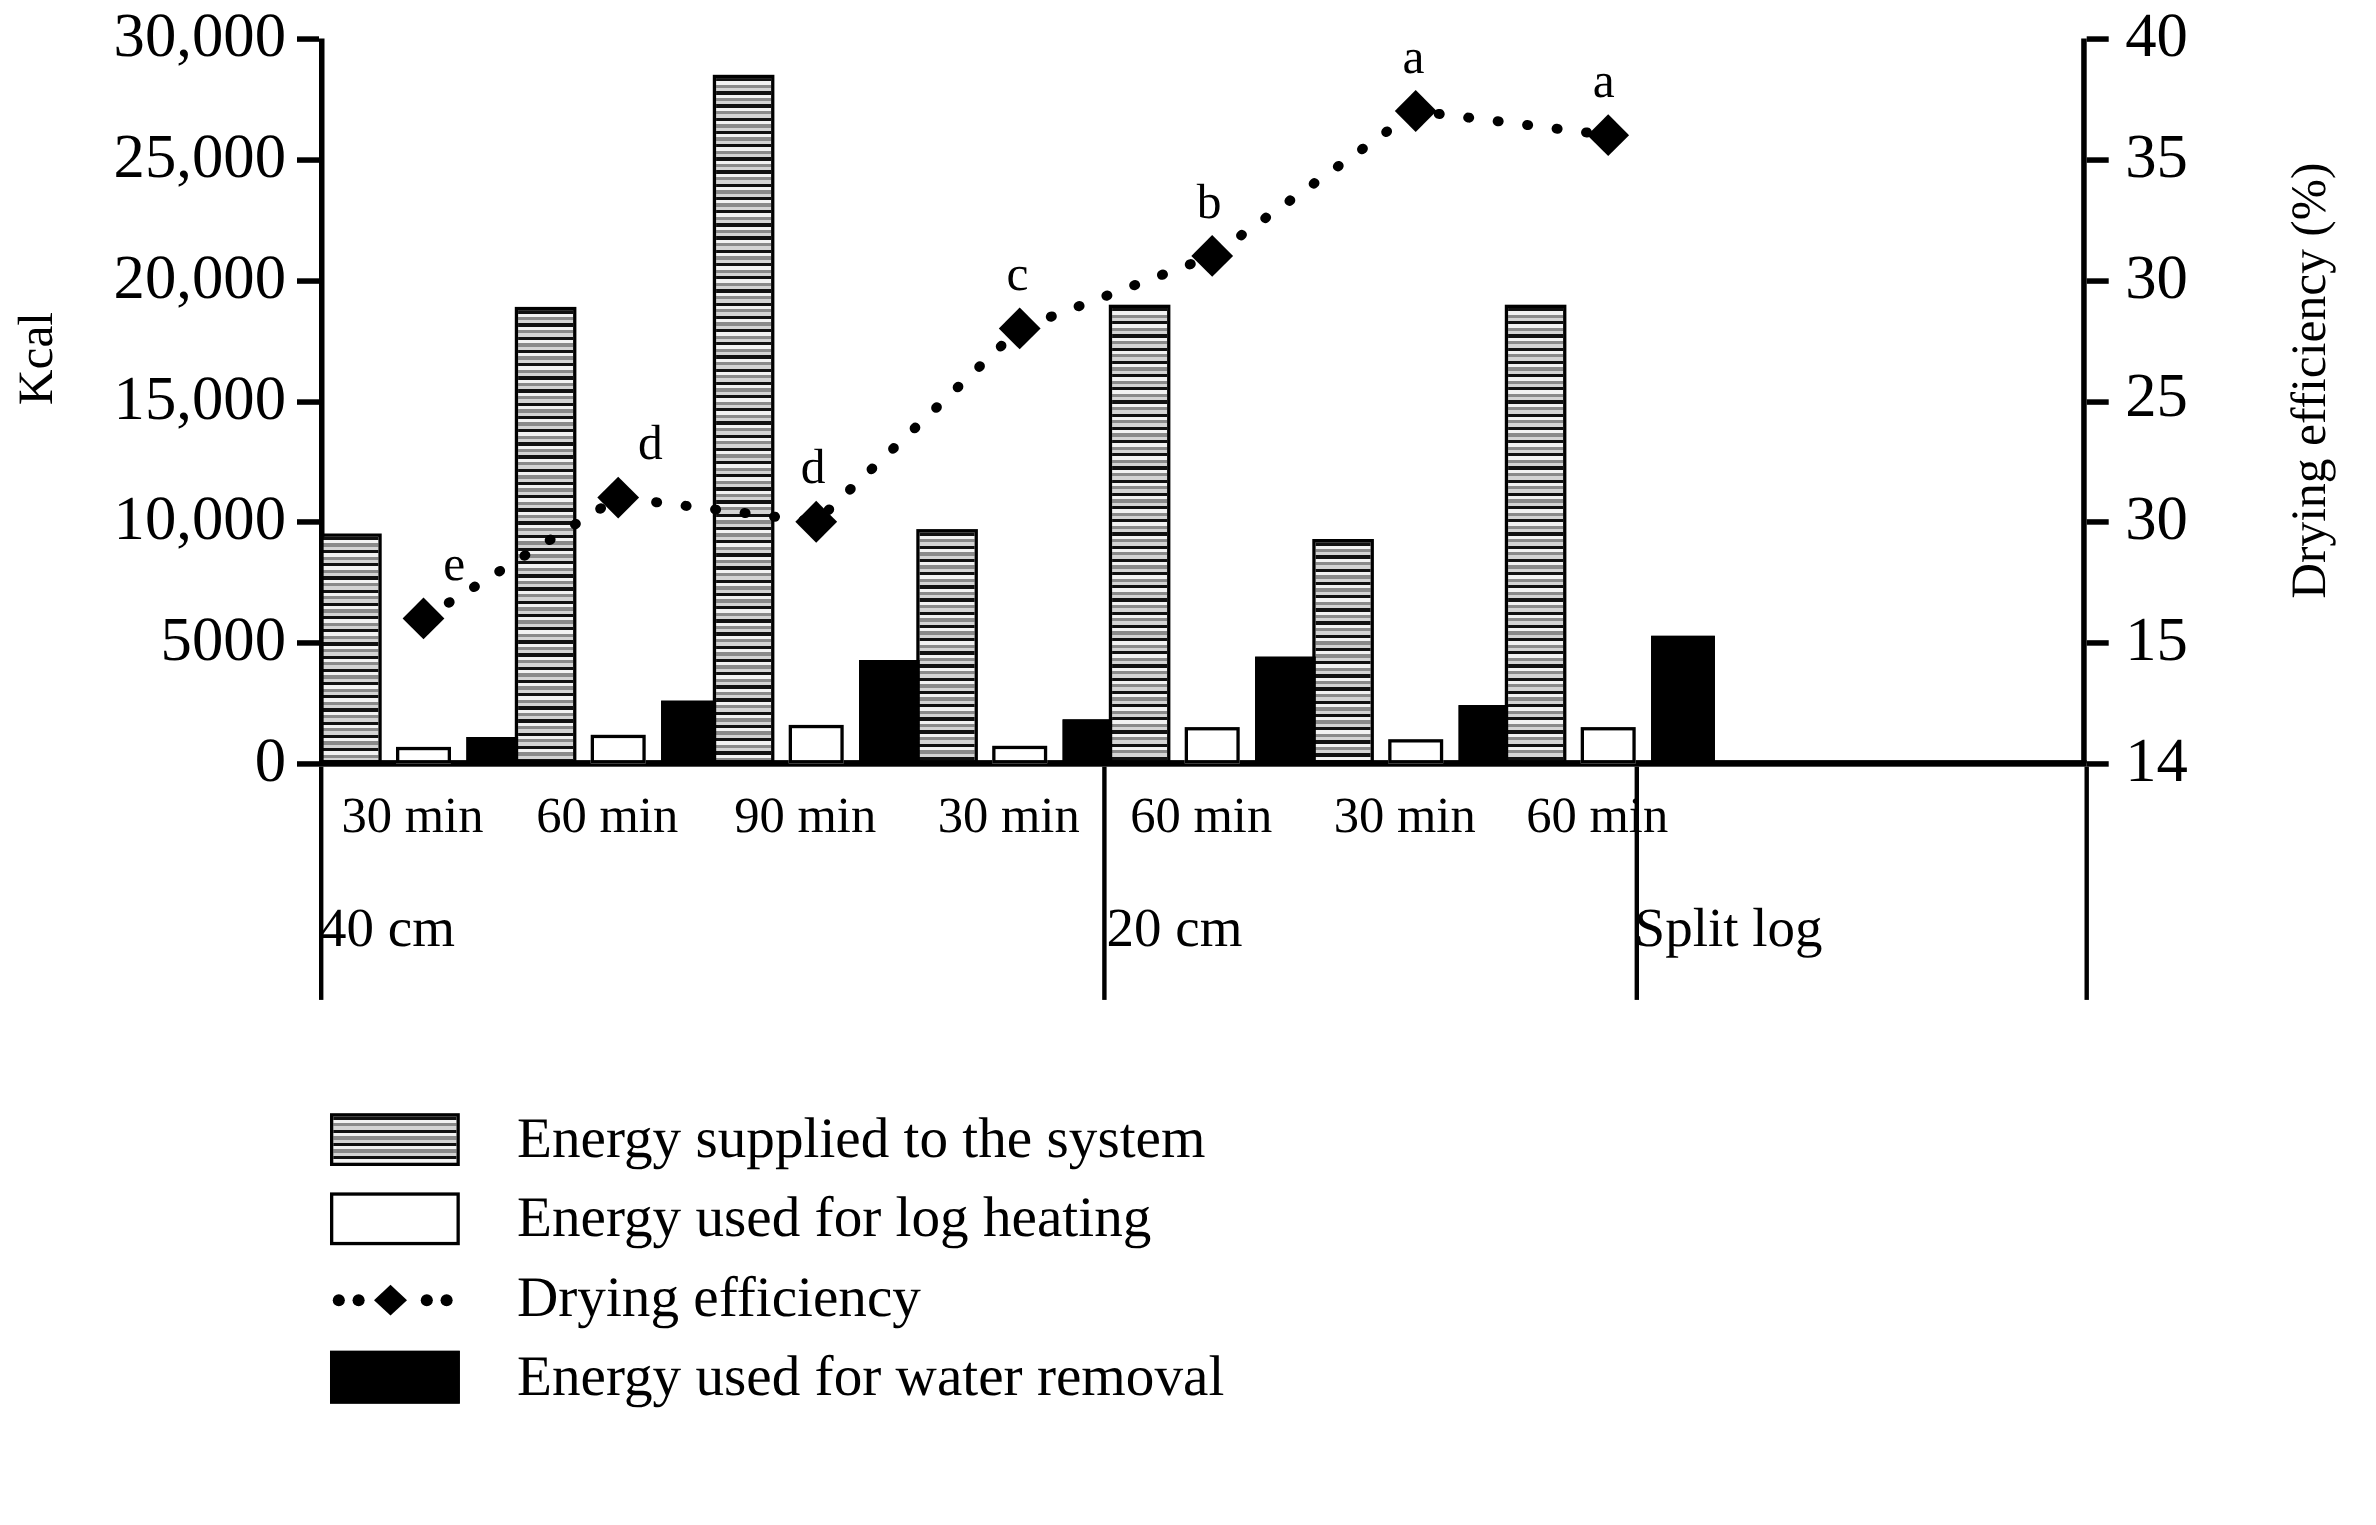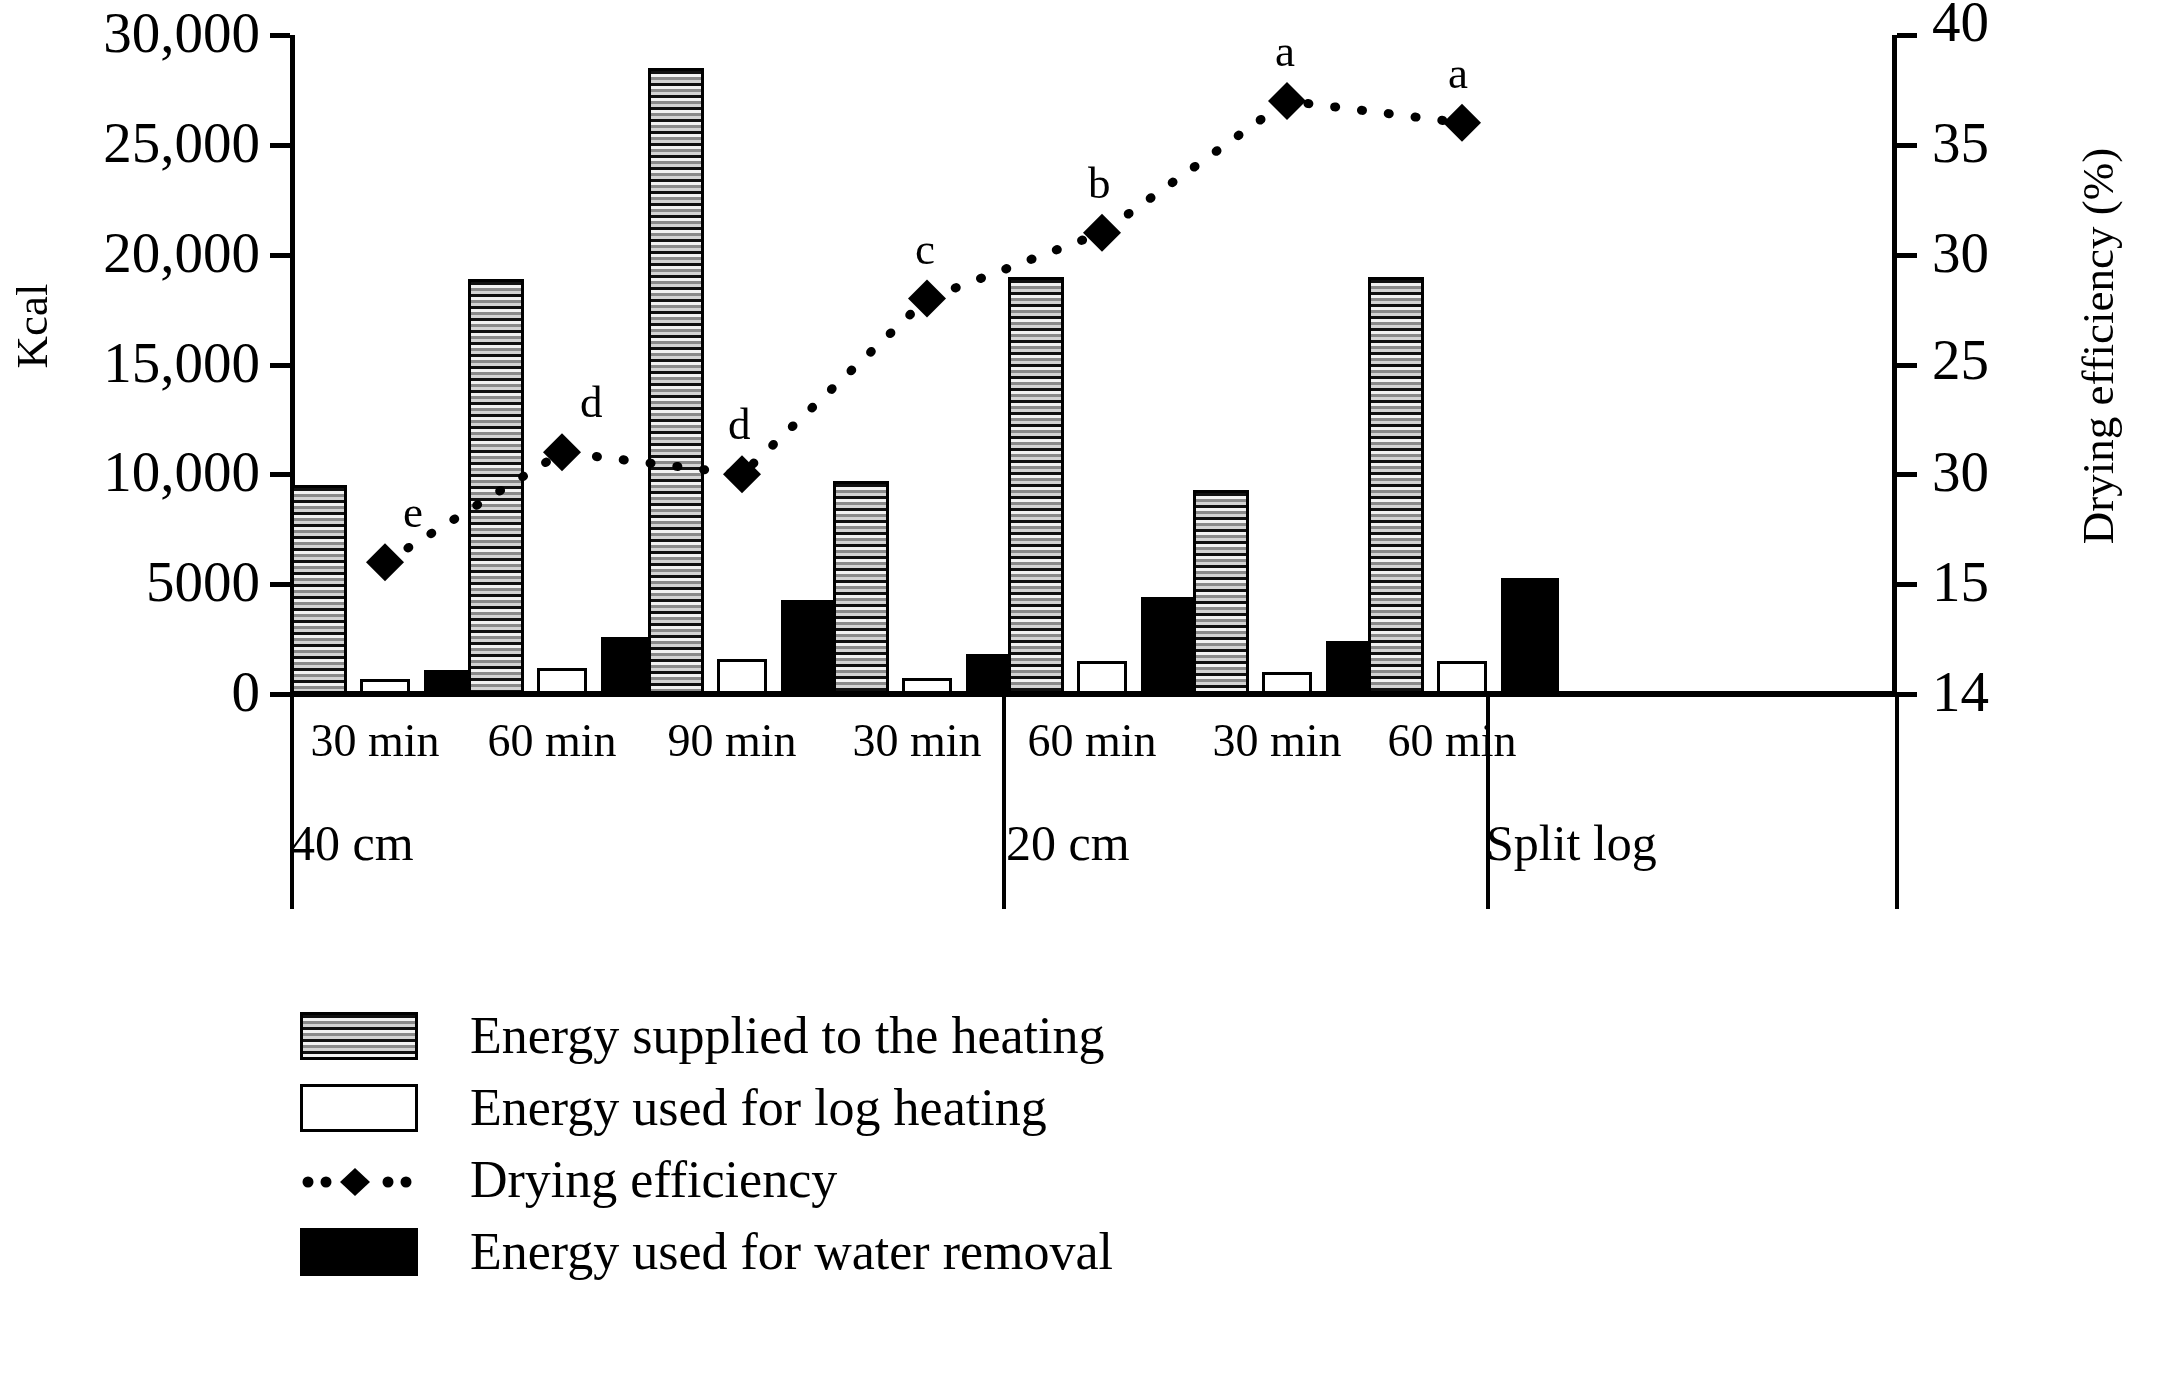--- a/index.html
+++ b/index.html
@@ -97,21 +97,21 @@
       <div class="tick-label right" style="top: 560.167px;">15</div>
       <div class="tick tick-r" style="top: 472.333px;"></div>
       <div class="tick-label right" style="top: 450.333px;">30</div>
       <div class="tick tick-r" style="top: 362.5px;"></div>
       <div class="tick-label right" style="top: 338px;">25</div>
       <div class="tick tick-r" style="top: 252.667px;"></div>
       <div class="tick-label right" style="top: 230.667px;">30</div>
       <div class="tick tick-r" style="top: 142.833px;"></div>
       <div class="tick-label right" style="top: 120.833px;">35</div>
       <div class="tick tick-r" style="top: 33px;"></div>
-      <div class="tick-label right" style="top: 0;">40</div>
+      <div class="tick-label right" style="top: 11px;">40</div>
     </div>
 
   <div class="plot-area">
     <div id="bars">
         <div class="bar hatch" style="left: -1px; width: 56px; height: 208.683px;"></div>
         <div class="bar open" style="left: 68px; width: 50px; height: 15.3767px;"></div>
         <div class="bar solid" style="left: 132px; width: 58px; height: 24.1633px;"></div>
         <div class="bar hatch" style="left: 176px; width: 56px; height: 415.17px;"></div>
         <div class="bar open" style="left: 245px; width: 50px; height: 26.36px;"></div>
         <div class="bar solid" style="left: 309px; width: 58px; height: 57.1133px;"></div>
@@ -167,21 +167,21 @@
       <div class="cat-label" style="left: 1167px; top: 718px; width: 220px;">30 min</div>
       <div class="cat-label" style="left: 1342px; top: 718px; width: 220px;">60 min</div>
       <div class="grp-label" style="left: 290px; width: 712px; top: 818px;">40 cm</div>
       <div class="grp-label" style="left: 1006px; width: 476px; top: 818px;">20 cm</div>
       <div class="grp-label" style="left: 1486px; width: 411px; top: 818px;">Split log</div>
     </div>
 
   <div id="legend">
       <div class="legend-row">
         <div class="swatch hatch"></div>
-        <div class="legend-text">Energy supplied to the heating</div>
+        <div class="legend-text">Energy supplied to the system</div>
       </div>
       <div class="legend-row">
         <div class="swatch open"></div>
         <div class="legend-text">Energy used for log heating</div>
       </div>
       <div class="legend-row">
         <div class="swatch line"><svg width="118" height="48" viewBox="0 0 118 48">
             <circle cx="8" cy="26" r="5.5" fill="#000"></circle>
             <circle cx="26" cy="26" r="5.5" fill="#000"></circle>
             <polygon points="55,12 70,26 55,40 40,26" fill="#000"></polygon>

